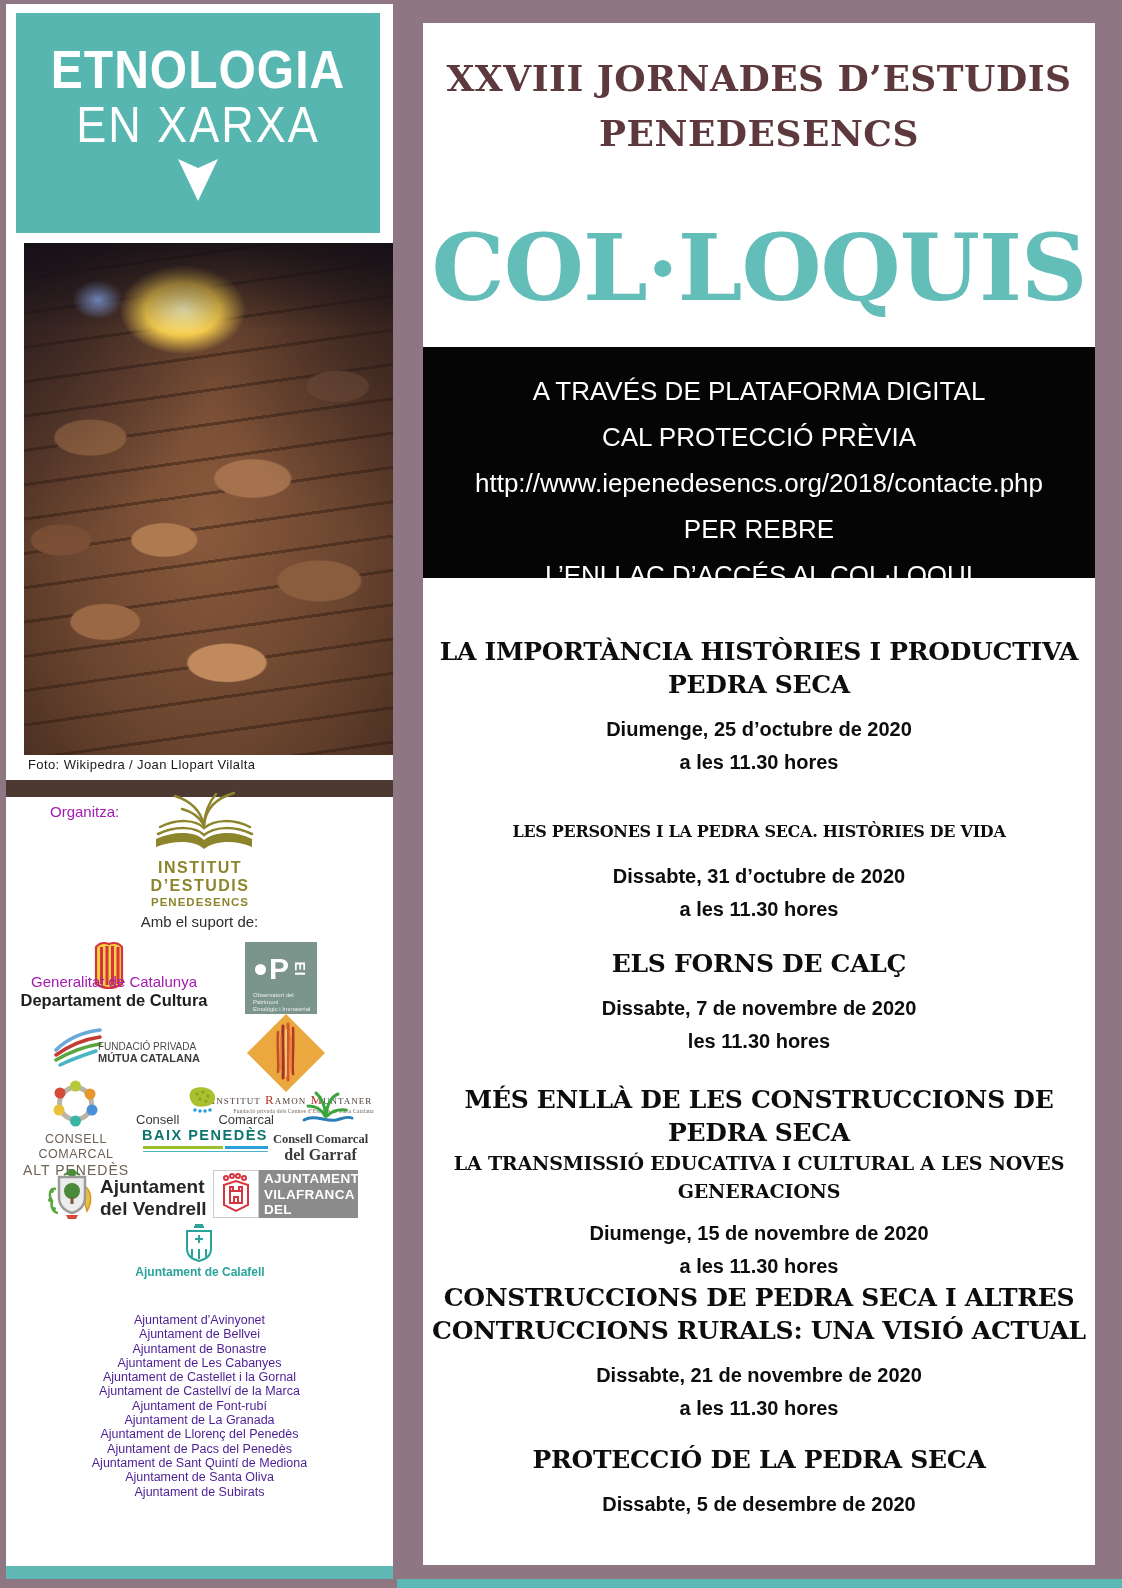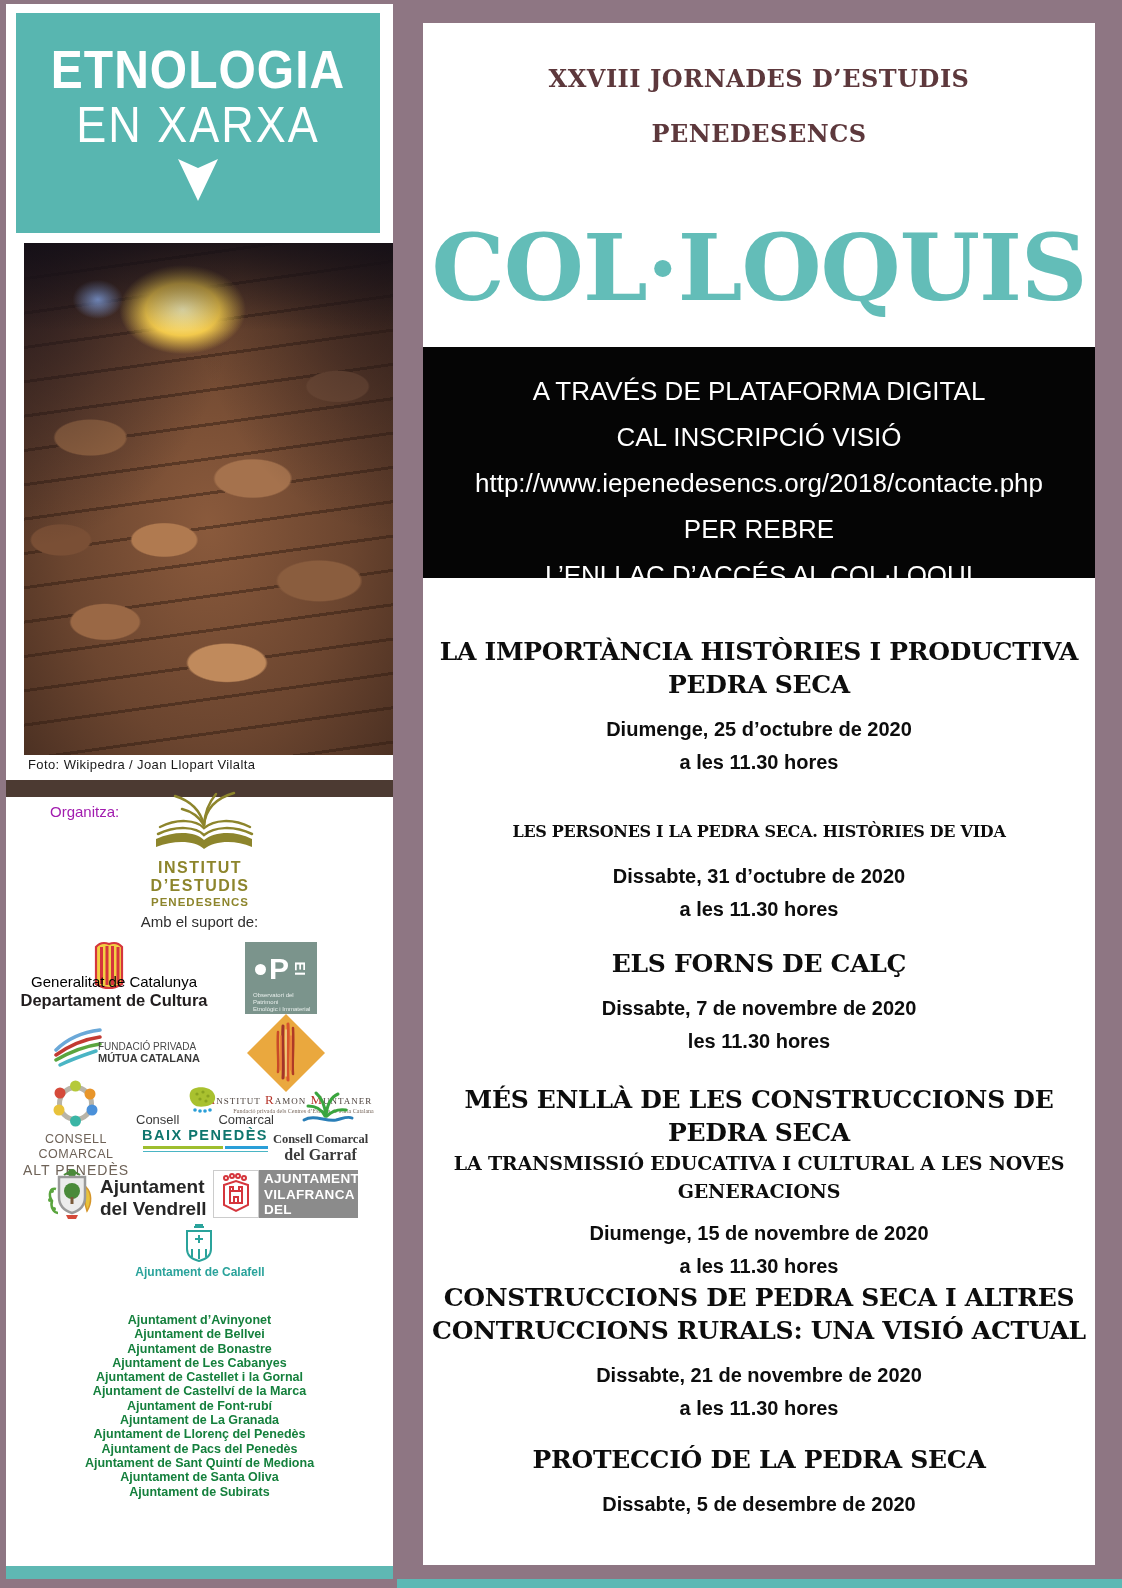--- a/index.html
+++ b/index.html
@@ -41,21 +41,21 @@
 
   .organitza{left:44px;top:799px;font-size:15px;color:#a21caf;}
   .iep-logo{left:142px;top:783px;}
   .iep-text{left:94px;top:855px;width:200px;text-align:center;color:#8d852c;font-weight:bold;}
   .iep-t1{font-size:16px;letter-spacing:1.5px;line-height:18px;}
   .iep-t3{font-size:11.5px;letter-spacing:1px;line-height:15px;}
   .suport{left:0;top:909px;width:387px;text-align:center;font-size:15px;color:#2e2e2e;}
 
   .senyera{left:87px;top:936px;}
   .gen-text{left:8px;top:969px;width:200px;text-align:center;}
-  .gen-1{font-size:15px;color:#000000;line-height:18px;}
+  .gen-1{font-size:15px;color:#a21caf;line-height:18px;}
   .gen-2{font-size:16.5px;font-weight:bold;color:#211d1e;line-height:19px;}
 
   .opei{left:239px;top:938px;width:72px;height:72px;background:#7b948c;color:#fff;}
   .opei-row{display:flex;align-items:center;justify-content:center;gap:3px;margin-top:12px;}
   .opei-dot{width:11px;height:11px;border-radius:50%;background:#fff;}
   .opei-p{font-size:30px;font-weight:bold;line-height:30px;}
   .opei-ei{font-size:14px;font-weight:bold;letter-spacing:1px;transform:rotate(90deg);}
   .opei-cap{margin:8px 0 0 8px;font-size:6px;line-height:7px;color:#e8efec;}
 
   .mutua-swoosh{left:48px;top:1018px;}
@@ -91,29 +91,29 @@
 
   .vendrell-coat{left:40px;top:1163px;}
   .vendrell-text{left:94px;top:1172px;font-size:19px;font-weight:bold;color:#262626;line-height:22px;}
   .vila{left:207px;top:1166px;width:145px;height:48px;}
   .vila-embox{position:absolute;left:0;top:0;width:46px;height:48px;background:#fff;border:1px solid #cccccc;box-sizing:border-box;}
   .vila-grey{position:absolute;left:46px;top:0;width:99px;height:48px;background:#8b8b8b;color:#fff;
     font-size:13.5px;font-weight:bold;line-height:15.5px;padding:1px 0 0 5px;box-sizing:border-box;letter-spacing:.3px;}
   .calafell-shield{left:176px;top:1219px;}
   .calafell-label{left:94px;top:1261px;width:200px;text-align:center;font-size:12px;font-weight:bold;color:#2aa39b;}
 
-  .muni-list{left:0;top:1309px;width:387px;text-align:center;font-size:12.5px;font-weight:bold;color:#15803d;line-height:14.3px;}
+  .muni-list{left:0;top:1309px;width:387px;text-align:center;font-size:12.5px;font-weight:normal;color:#4c1d95;line-height:14.3px;}
 
   .left-teal-bar{left:6px;top:1566px;width:387px;height:13px;background:#5fb8b3;}
   .right-teal-bar{left:397px;top:1579px;width:725px;height:9px;background:#5cb8b4;}
 
   
   .right-panel{left:423px;top:23px;width:672px;height:1542px;background:#ffffff;}
   .r-title{left:0;top:28px;width:672px;text-align:center;color:#5d383c;
-    font-family:"DejaVu Serif",serif;font-weight:bold;font-size:24px;line-height:55px;letter-spacing:.5px;}
+    font-family:"DejaVu Serif",serif;font-weight:bold;font-size:36px;line-height:55px;letter-spacing:.5px;}
   .colloquis{left:0;top:186px;width:672px;text-align:center;color:#63bdb8;
     font-family:"DejaVu Serif",serif;font-weight:bold;font-size:92px;line-height:118px;letter-spacing:-1px;}
   .black-box{left:0;top:324px;width:672px;height:231px;background:#050505;color:#fff;text-align:center;}
   .bb-line{font-size:26px;line-height:46px;}
   .bb-pad{padding-top:21px;}
 
   .events{left:0;top:612px;width:672px;text-align:center;color:#0d0d0d;}
   .ev-title{font-family:"DejaVu Serif",serif;font-weight:bold;font-size:25px;line-height:33px;letter-spacing:-.3px;}
   .ev-title.small{font-size:16px;}
   .ev-sub{font-family:"DejaVu Serif",serif;font-weight:bold;font-size:19px;line-height:28px;letter-spacing:-.2px;}
@@ -359,21 +359,21 @@
 
   <div class="abs r-title">
     <div>XXVIII JORNADES D’ESTUDIS</div>
     <div>PENEDESENCS</div>
   </div>
 
   <div class="abs colloquis">COL·LOQUIS</div>
 
   <div class="abs black-box">
     <div class="bb-line bb-pad">A TRAVÉS DE PLATAFORMA DIGITAL</div>
-    <div class="bb-line">CAL INSCRIPCIÓ VISIÓ</div>
+    <div class="bb-line">CAL PROTECCIÓ PRÈVIA</div>
     <div class="bb-line">http://www.iepenedesencs.org/2018/contacte.php</div>
     <div class="bb-line">PER REBRE</div>
     <div class="bb-line">L’ENLLAÇ D’ACCÉS AL COL·LOQUI</div>
   </div>
 
   <div class="abs events">
 
     <div class="ev">
       <div class="ev-title">
         <div>LA IMPORTÀNCIA HISTÒRIES I PRODUCTIVA</div>

